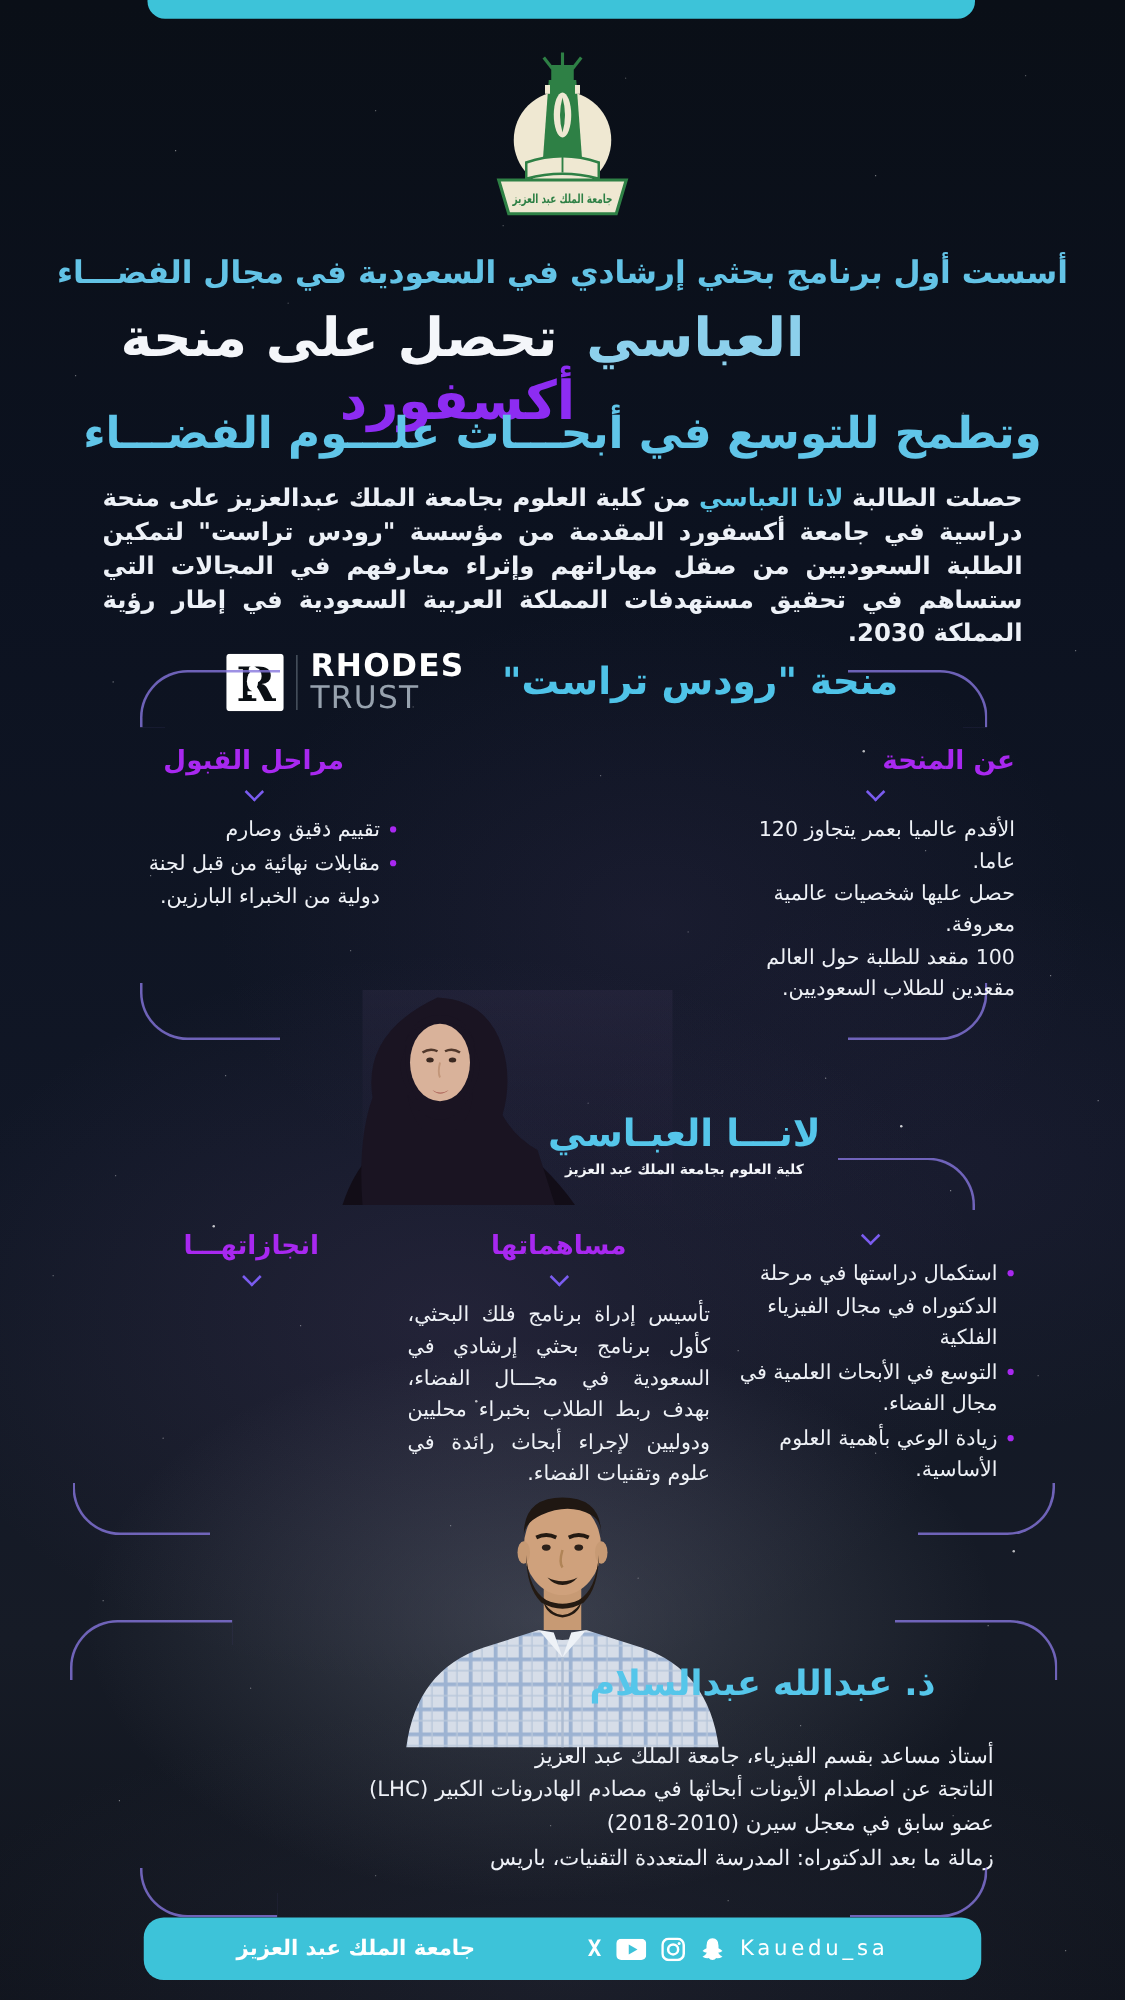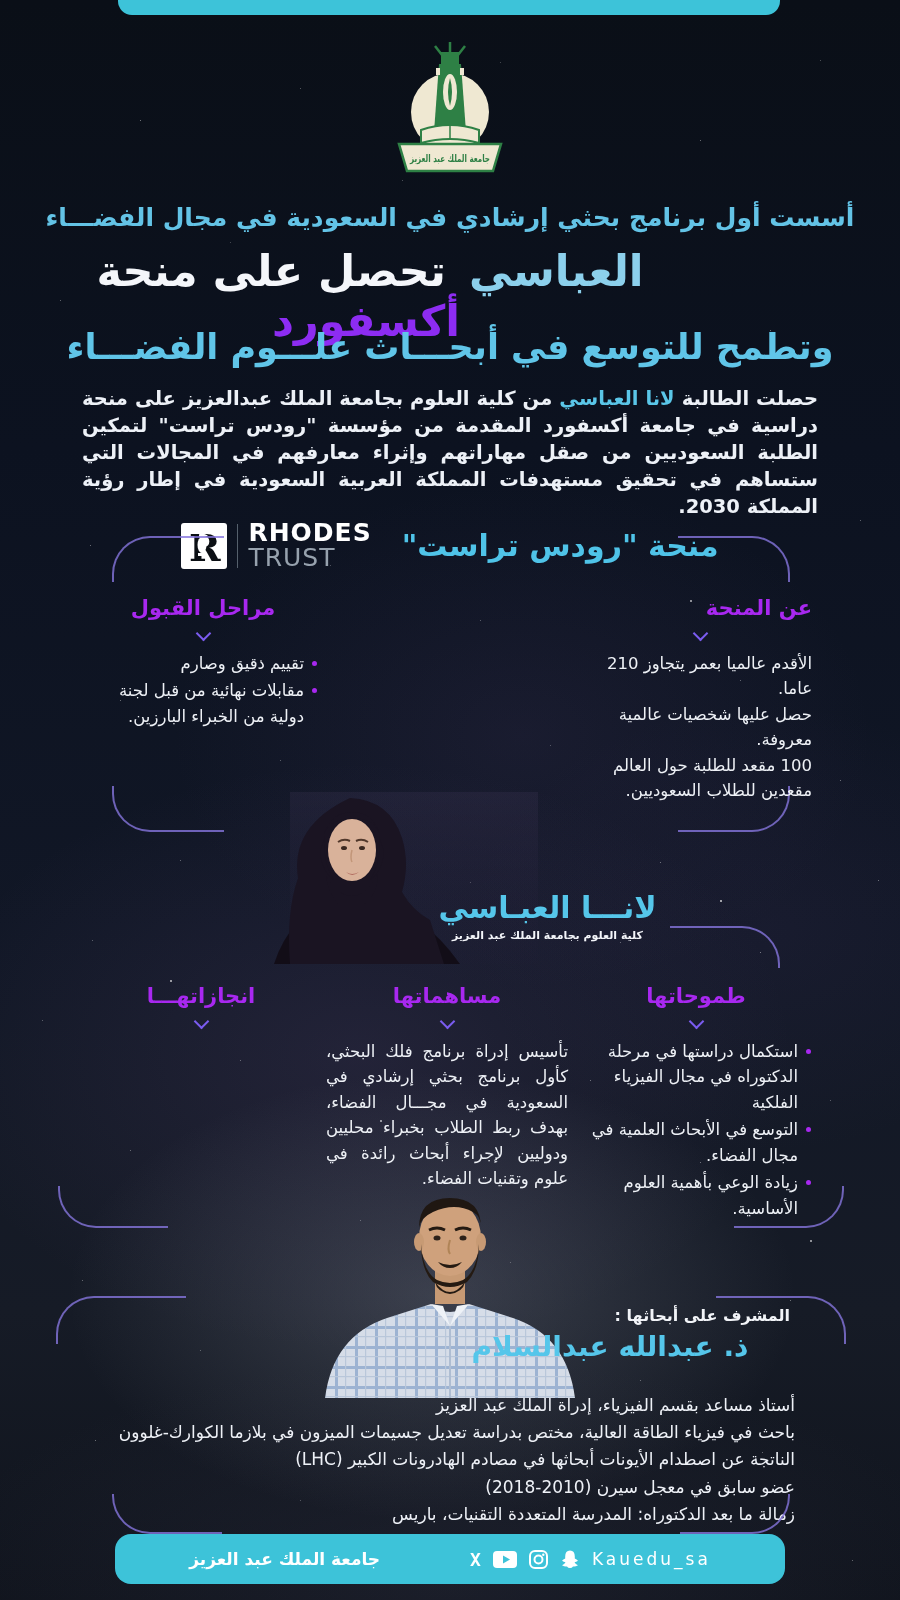--- a/index.html
+++ b/index.html
@@ -148,21 +148,21 @@
 
   <div class="corner c-tl" style="left:112px;top:536px;"></div>
   <div class="corner c-tr" style="left:678px;top:536px;"></div>
   <div class="corner c-bl" style="left:112px;top:786px;"></div>
   <div class="corner c-br" style="left:678px;top:786px;"></div>
 
   <div class="abs cols rh-cols">
     <div class="col w-about plain">
       <div class="col-h">عن المنحة</div>
       <div class="chev"></div>
-      <div>الأقدم عالميا بعمر يتجاوز 210 عاما.</div>
+      <div>الأقدم عالميا بعمر يتجاوز 120 عاما.</div>
       <div>حصل عليها شخصيات عالمية معروفة.</div>
       <div>100 مقعد للطلبة حول العالم مقعدين للطلاب السعوديين.</div>
     </div>
     <div class="col w-stages">
       <div class="col-h">مراحل القبول</div>
       <div class="chev"></div>
       <ul class="blt">
         <li>تقييم دقيق وصارم</li>
         <li>مقابلات نهائية من قبل لجنة دولية من الخبراء البارزين.</li>
       </ul>
@@ -195,21 +195,20 @@
   </div>
 
   <div class="abs lana-name">
     <div class="n">لانـــا العبـاسي</div>
     <div class="a">كلية العلوم بجامعة الملك عبد العزيز</div>
   </div>
   <div class="corner c-tr" style="left:670px;top:926px;width:108px;height:40px;"></div>
 
   <div class="abs cols lana-cols">
     <div class="col w-amb">
-      <div class="col-h">طموحاتها</div>
       <div class="chev"></div>
       <ul class="blt">
         <li>استكمال دراستها في مرحلة الدكتوراه في مجال الفيزياء الفلكية</li>
         <li>التوسع في الأبحاث العلمية في مجال الفضاء.</li>
         <li>زيادة الوعي بأهمية العلوم الأساسية.</li>
       </ul>
     </div>
     <div class="col w-contrib">
       <div class="col-h">مساهماتها</div>
       <div class="chev"></div>
@@ -251,25 +250,23 @@
       <path d="M30 212 Q38 150 92 132 L136 118 Q155 134 174 118 L218 132 Q272 150 280 212 Z" fill="url(#plaid)"></path>
       <path d="M136 118 L155 140 L148 120 Z" fill="#eef2f7"></path>
       <path d="M174 118 L155 140 L162 120 Z" fill="#eef2f7"></path>
       <line x1="155" y1="140" x2="155" y2="212" stroke="#aebdd2" stroke-width="2"></line>
     </svg>
   </div>
 
   <div class="corner c-tl" style="left:56px;top:1296px;width:128px;height:46px;"></div>
   <div class="corner c-tr" style="left:716px;top:1296px;width:128px;height:46px;"></div>
 
-  <div class="abs sup-label">المشرف على أبحاثها :</div>
   <div class="abs sup-name">ذ. عبدالله عبدالسلام</div>
   <div class="abs bio">
-    <div>أستاذ مساعد بقسم الفيزياء، إدراة الملك عبد العزيز</div>
-    <div>باحث في فيزياء الطاقة العالية، مختص بدراسة تعديل جسيمات الميزون في بلازما الكوارك-غلوون</div>
+    <div>أستاذ مساعد بقسم الفيزياء، جامعة الملك عبد العزيز</div>
     <div>الناتجة عن اصطدام الأيونات أبحاثها في مصادم الهادرونات الكبير (LHC)</div>
     <div>عضو سابق في معجل سيرن (2010-2018)</div>
     <div>زمالة ما بعد الدكتوراه: المدرسة المتعددة التقنيات، باريس</div>
   </div>
 
   <div class="corner c-bl" style="left:112px;top:1494px;width:108px;height:38px;"></div>
   <div class="corner c-br" style="left:680px;top:1494px;width:108px;height:38px;"></div>
 
   <div class="abs footer">
     <div class="f-uni">جامعة الملك عبد العزيز</div>

